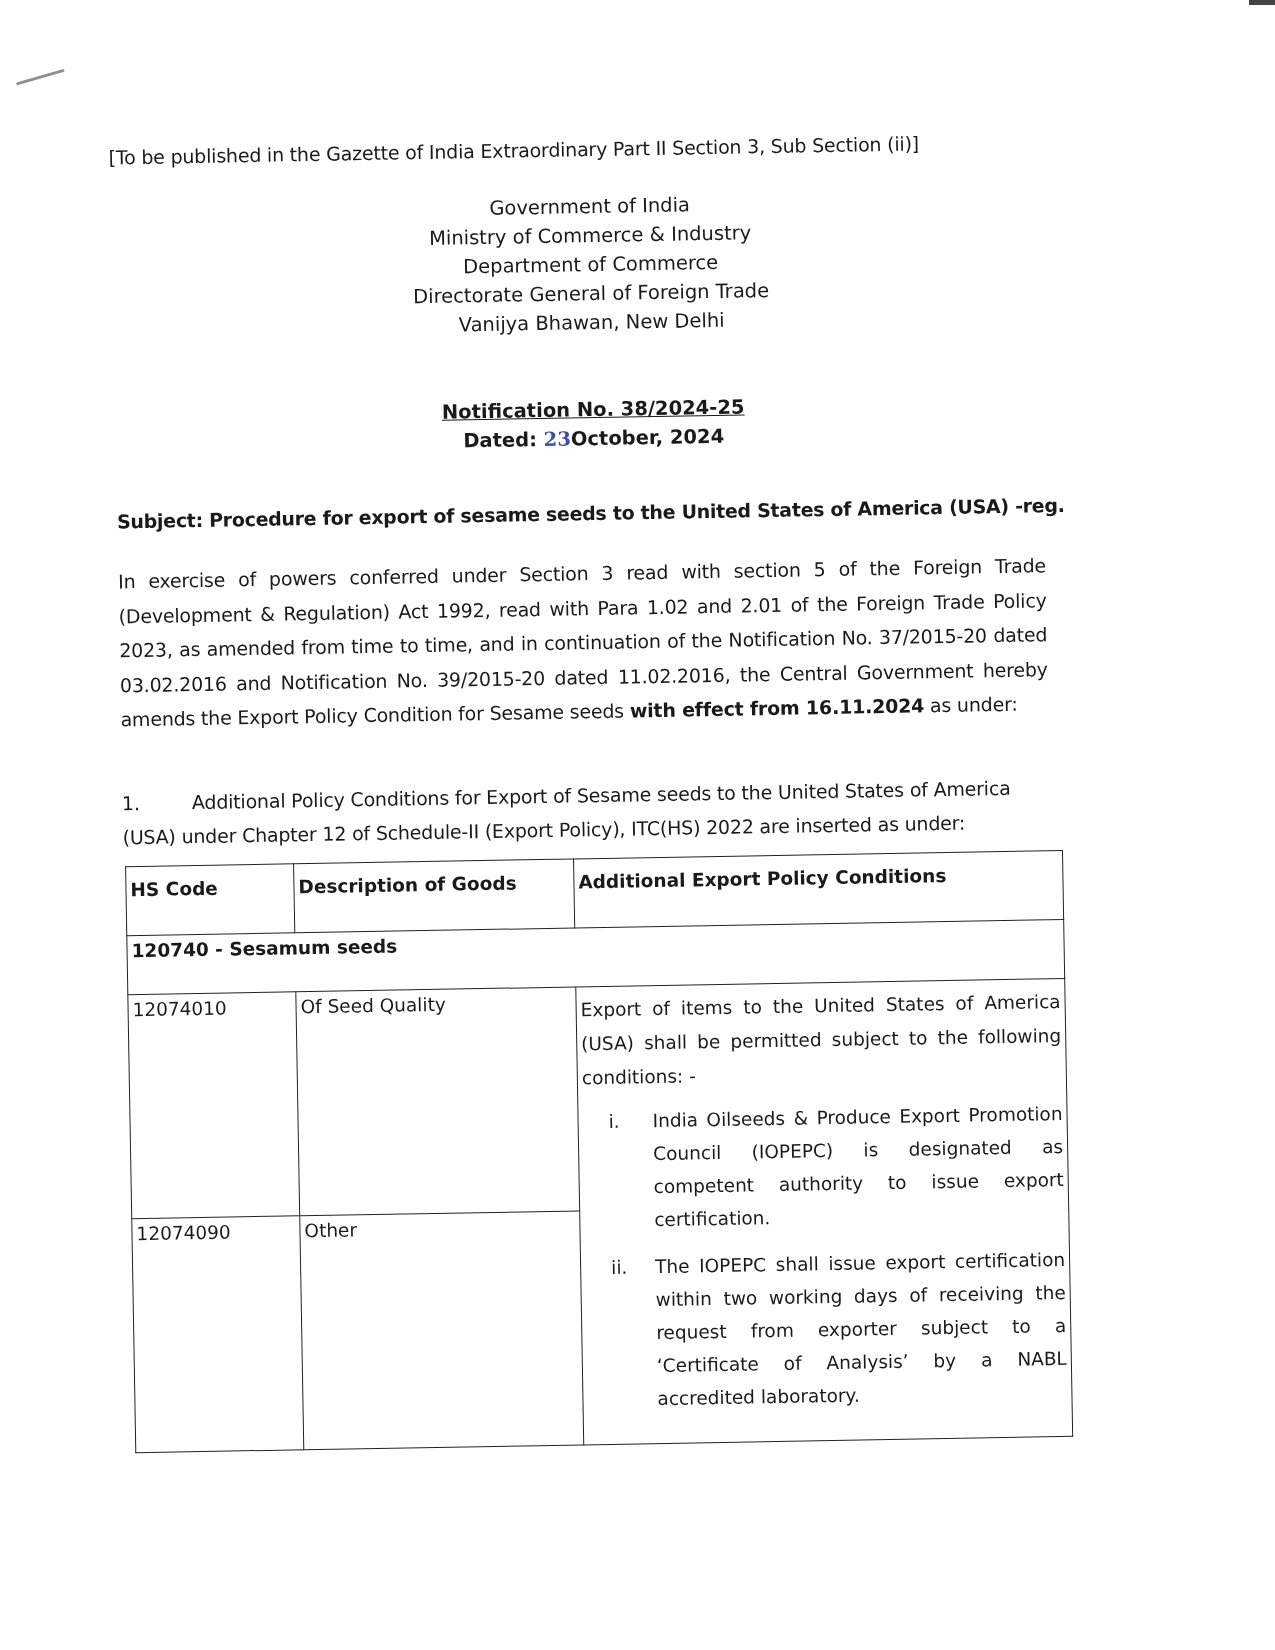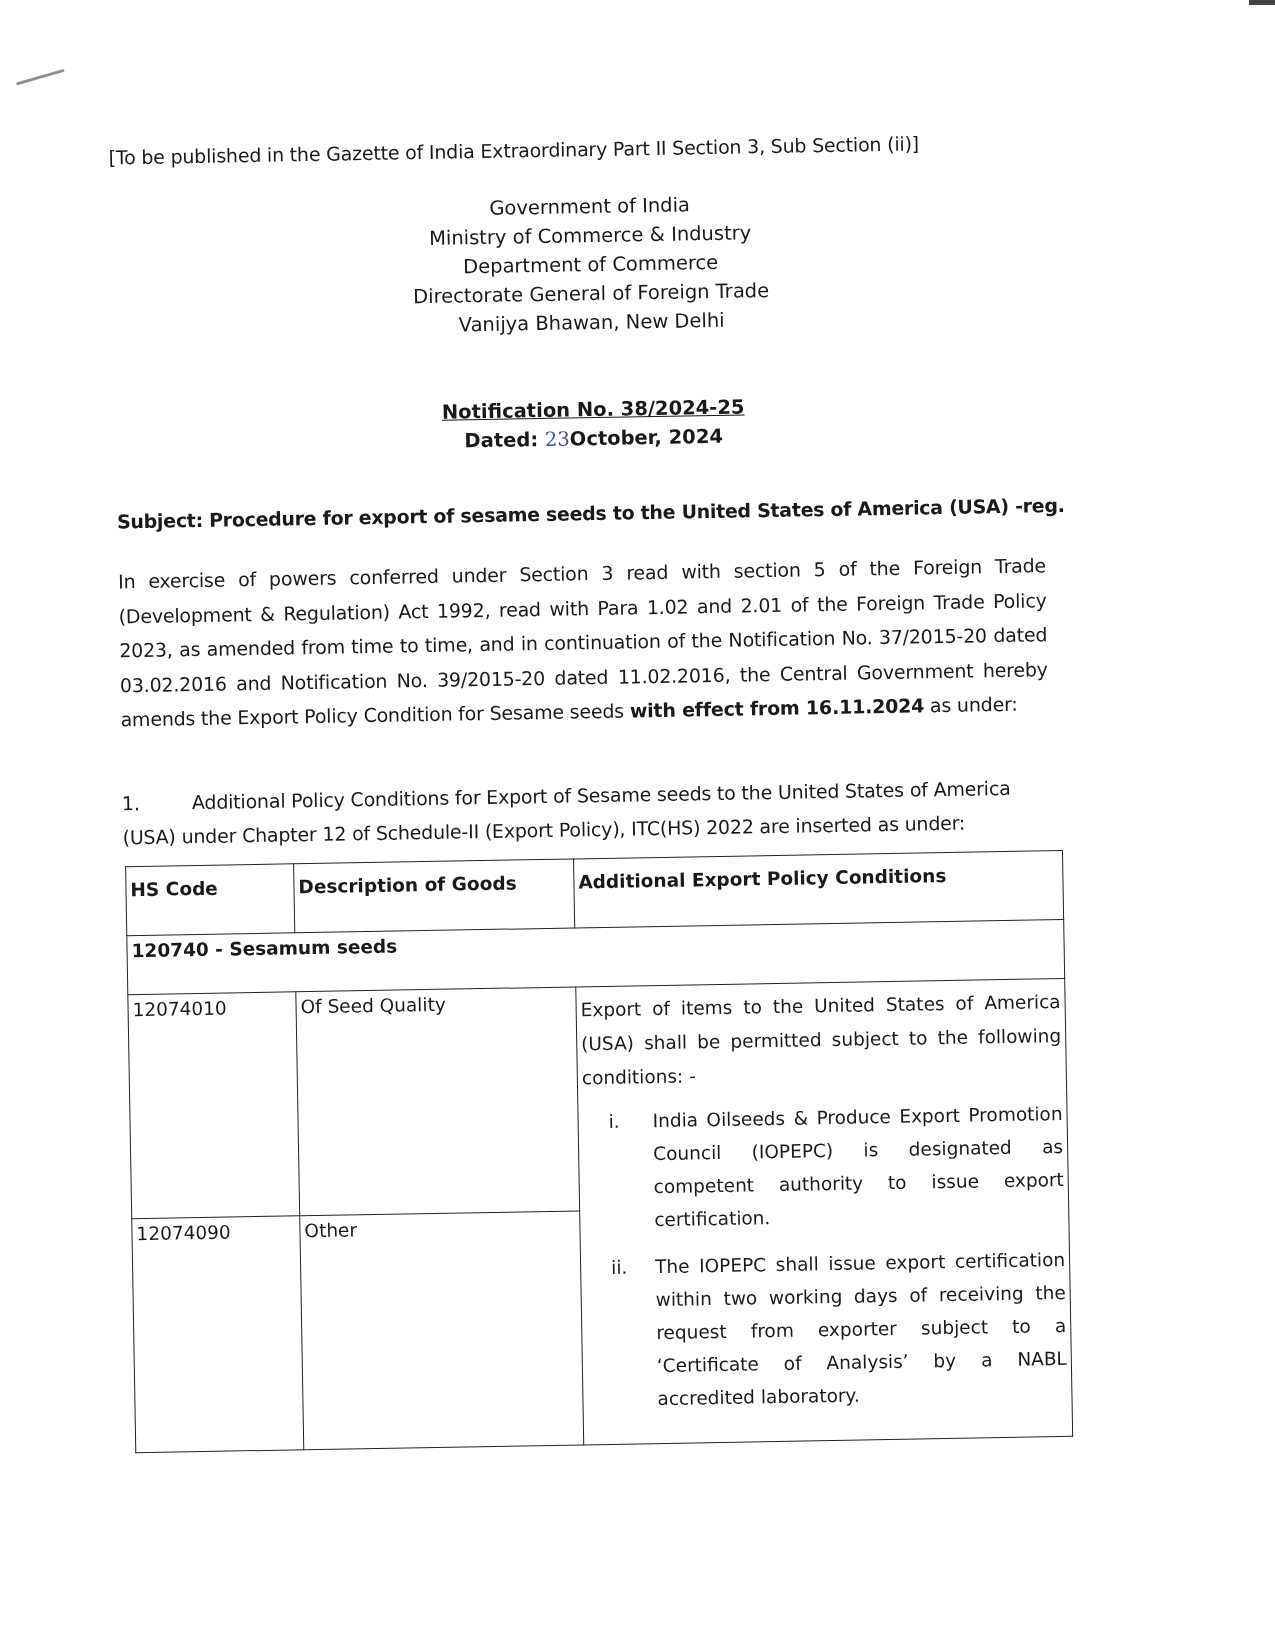--- a/index.html
+++ b/index.html
@@ -7,21 +7,21 @@
     width: 1275px; height: 1650px; background: #ffffff; position: relative; overflow: hidden;
     font-family: "DejaVu Sans", "Liberation Sans", sans-serif; color: #1a1a1a;
   }
   .page { position: absolute; left: 0; top: 0; width: 1275px; height: 1650px; transform: rotate(-1.0deg); transform-origin: 600px 800px; }
   .scan-mark { position: absolute; left: 28px; top: 66px; width: 50px; height: 3px; background: #8a9096; transform: rotate(-15deg); border-radius: 2px; }
   .corner-mark { position: absolute; right: 0; top: 0; width: 26px; height: 5px; background: #444; }
   .gazette { position: absolute; left: 120px; top: 138px; font-size: 19px; letter-spacing: -0.2px; }
   .header-block { position: absolute; left: 300px; top: 192px; width: 600px; text-align: center; font-size: 19.5px; line-height: 29px; }
   .notif { position: absolute; left: 300px; top: 395px; width: 600px; text-align: center; font-size: 19.5px; font-weight: bold; line-height: 29px; }
   .notif .num { text-decoration: underline; }
-  .handwritten { color: #3b4fa8; font-weight: normal; font-family: "DejaVu Serif", serif; }
+  .handwritten { color: #3b4fa8; font-weight: bold; font-family: "DejaVu Serif", serif; }
   .subject { position: absolute; left: 122px; top: 502px; font-size: 19px; font-weight: bold; letter-spacing: -0.3px; }
   .para { position: absolute; left: 122px; top: 556px; width: 928px; font-size: 19px; line-height: 34.5px; text-align: justify; letter-spacing: -0.2px; }
   .para b { font-weight: bold; }
   .item1 { position: absolute; left: 122px; top: 778px; width: 930px; font-size: 19px; line-height: 34px; letter-spacing: -0.2px; }
   .item1 .num { display: inline-block; width: 70px; }
   table.policy { position: absolute; left: 124px; top: 858px; width: 938px; border-collapse: collapse; font-size: 18.5px; }
   table.policy td { border: 1.6px solid #222; vertical-align: top; padding: 4px 4px; }
   .th { font-weight: bold; height: 52px; padding-top: 12px !important; }
   .section-row td { font-weight: bold; height: 50px; }
   .conds { padding: 6px 4px 14px 4px !important; text-align: justify; line-height: 34px; }

